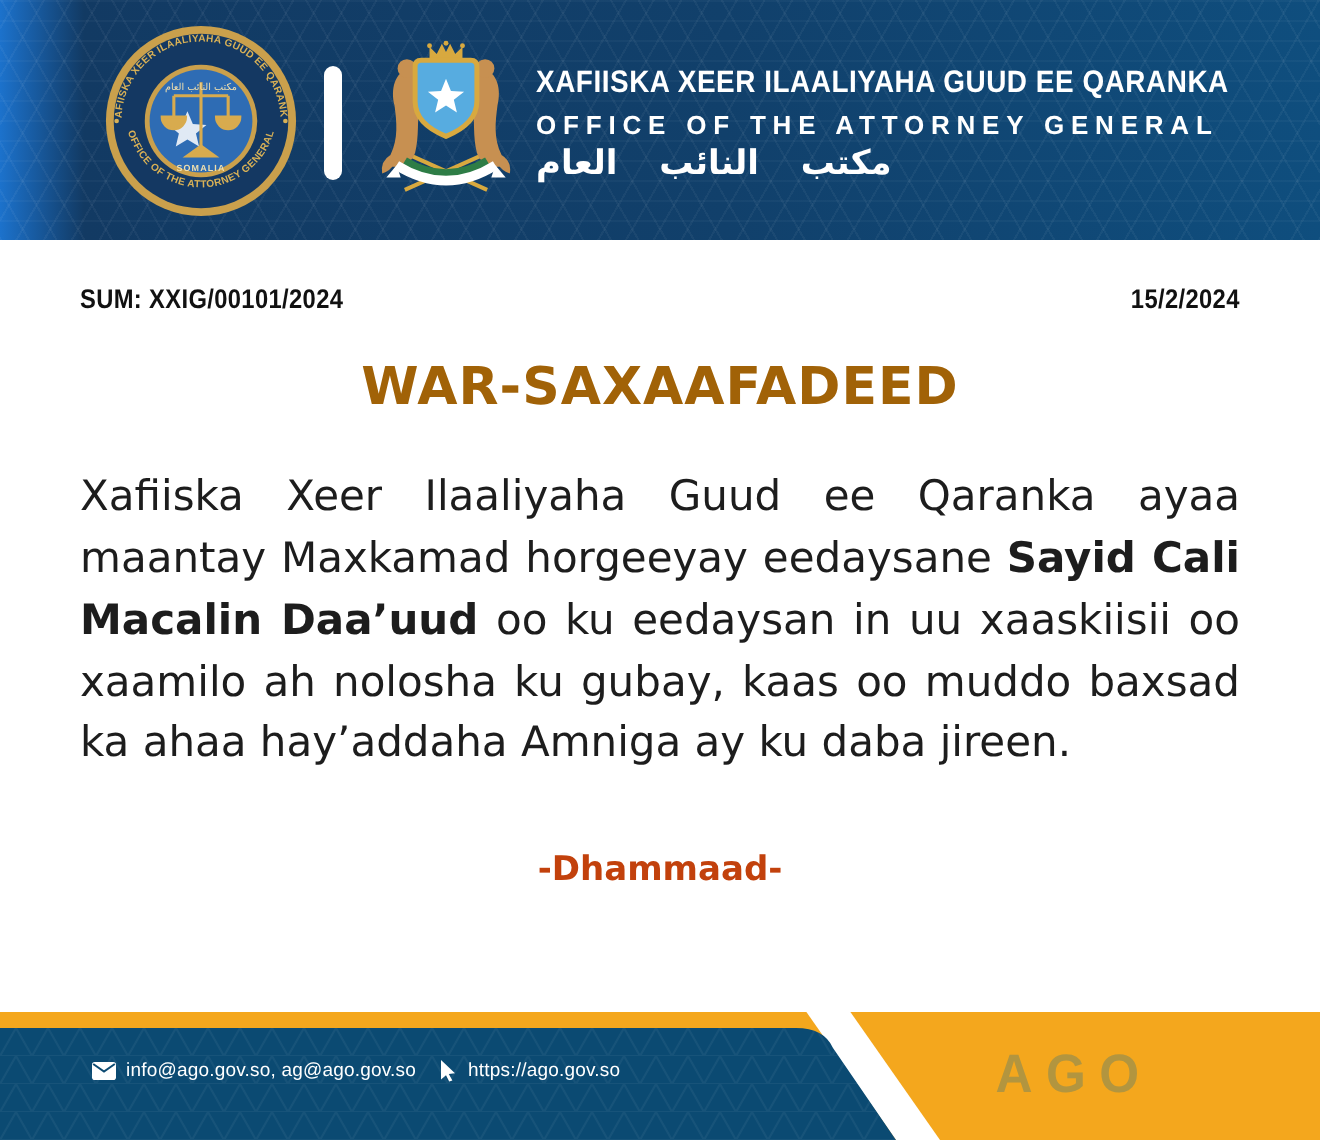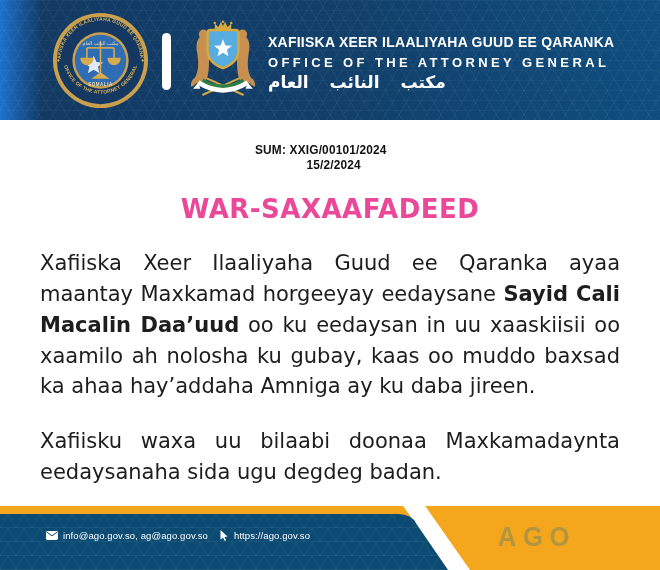--- a/index.html
+++ b/index.html
@@ -18,24 +18,24 @@
   }
   .seal{position:absolute;left:52px;top:12px;width:97px;height:97px;}
   .divider{position:absolute;left:162px;top:33px;width:9px;height:57px;background:#ffffff;border-radius:5px;}
   .coat{position:absolute;left:188px;top:20px;width:70px;height:84px;}
   .org{position:absolute;left:268px;top:33px;color:#ffffff;}
   .org-so{font-size:15.5px;font-weight:bold;letter-spacing:.3px;transform:scaleX(.9);transform-origin:0 50%;white-space:nowrap;}
   .org-en{font-size:13px;font-weight:bold;letter-spacing:3.4px;margin-top:4px;white-space:nowrap;}
   .org-ar{font-size:17px;font-weight:bold;word-spacing:15px;margin-top:2px;white-space:nowrap;direction:rtl;text-align:left;font-family:"DejaVu Sans",sans-serif;}
   
   .doc{position:absolute;left:40px;top:128px;width:580px;color:#1d1d1d;}
-  .meta-row{display:flex;justify-content:space-between;align-items:center;margin-top:14px;font-size:13.5px;font-weight:bold;color:#111;flex-direction:column;}
+  .meta-row{display:flex;justify-content:space-between;align-items:center;margin-top:14px;font-size:13.5px;font-weight:bold;color:#111;}
   .condensed-l{display:inline-block;transform:scaleX(.88);transform-origin:0 50%;letter-spacing:.2px;}
   .condensed-r{display:inline-block;transform:scaleX(.88);transform-origin:100% 50%;letter-spacing:.2px;}
-  .title{font-family:"DejaVu Sans",sans-serif;font-size:26px;font-weight:bold;letter-spacing:.5px;text-align:center;margin:22px 0 0 0;color:#ec4899;}
+  .title{font-family:"DejaVu Sans",sans-serif;font-size:26px;font-weight:bold;letter-spacing:.5px;text-align:center;margin:22px 0 0 0;color:#a16207;}
   .body-p{font-family:"DejaVu Sans",sans-serif;font-size:21px;line-height:1.47;text-align:justify;margin:24px 0 0 0;}
   .body-p strong{font-weight:bold;}
   .endmark{font-family:"DejaVu Sans",sans-serif;font-size:17px;font-weight:bold;text-align:center;margin-top:38px;color:#c2410c;}
   
   .footer{position:absolute;left:0;bottom:0;width:572px;height:70px;}
   .footer-bg{position:absolute;left:0;top:0;width:660px;height:70px;display:block;}
   .contacts{position:absolute;left:46px;top:30px;display:flex;align-items:center;gap:12px;color:#ffffff;font-size:9.5px;letter-spacing:.1px;white-space:nowrap;}
   .c-item{display:flex;align-items:center;gap:5px;}
   .c-icon{display:flex;align-items:center;}
   .ago{position:absolute;left:482px;top:22px;width:110px;text-align:center;
@@ -124,21 +124,20 @@
   <main class="doc">
     <div class="meta-row">
       <span class="condensed-l">SUM: XXIG/00101/2024</span>
       <span class="condensed-r">15/2/2024</span>
     </div>
 
     <h1 class="title">WAR-SAXAAFADEED</h1>
 
     <p class="body-p"><span>Xafiiska Xeer Ilaaliyaha Guud ee Qaranka ayaa maantay Max­kamad horgeeyay eedaysane </span><strong>Sayid Cali Macalin Daa’uud</strong><span> oo ku eedaysan in uu xaaskiisii oo xaamilo ah nolosha ku gubay, kaas oo muddo baxsad ka ahaa hay’addaha Amniga ay ku daba jireen.</span></p>
 
-    <p class="body-p">Xafiisku waxa uu bilaabi doonaa Maxkamadaynta eedaysana­ha sida ugu degdeg badan.</p>
 
     <div class="endmark">-Dhammaad-</div>
   </main>
 
   <footer class="footer">
     <svg class="footer-bg" viewBox="0 0 660 70" preserveAspectRatio="none">
       <defs>
         <pattern id="mesh" width="16" height="14" patternUnits="userSpaceOnUse">
           <path d="M0,14 L8,0 L16,14 Z M0,14 L16,14" fill="none" stroke="rgba(255,255,255,0.05)" stroke-width="1"></path>
         </pattern>

